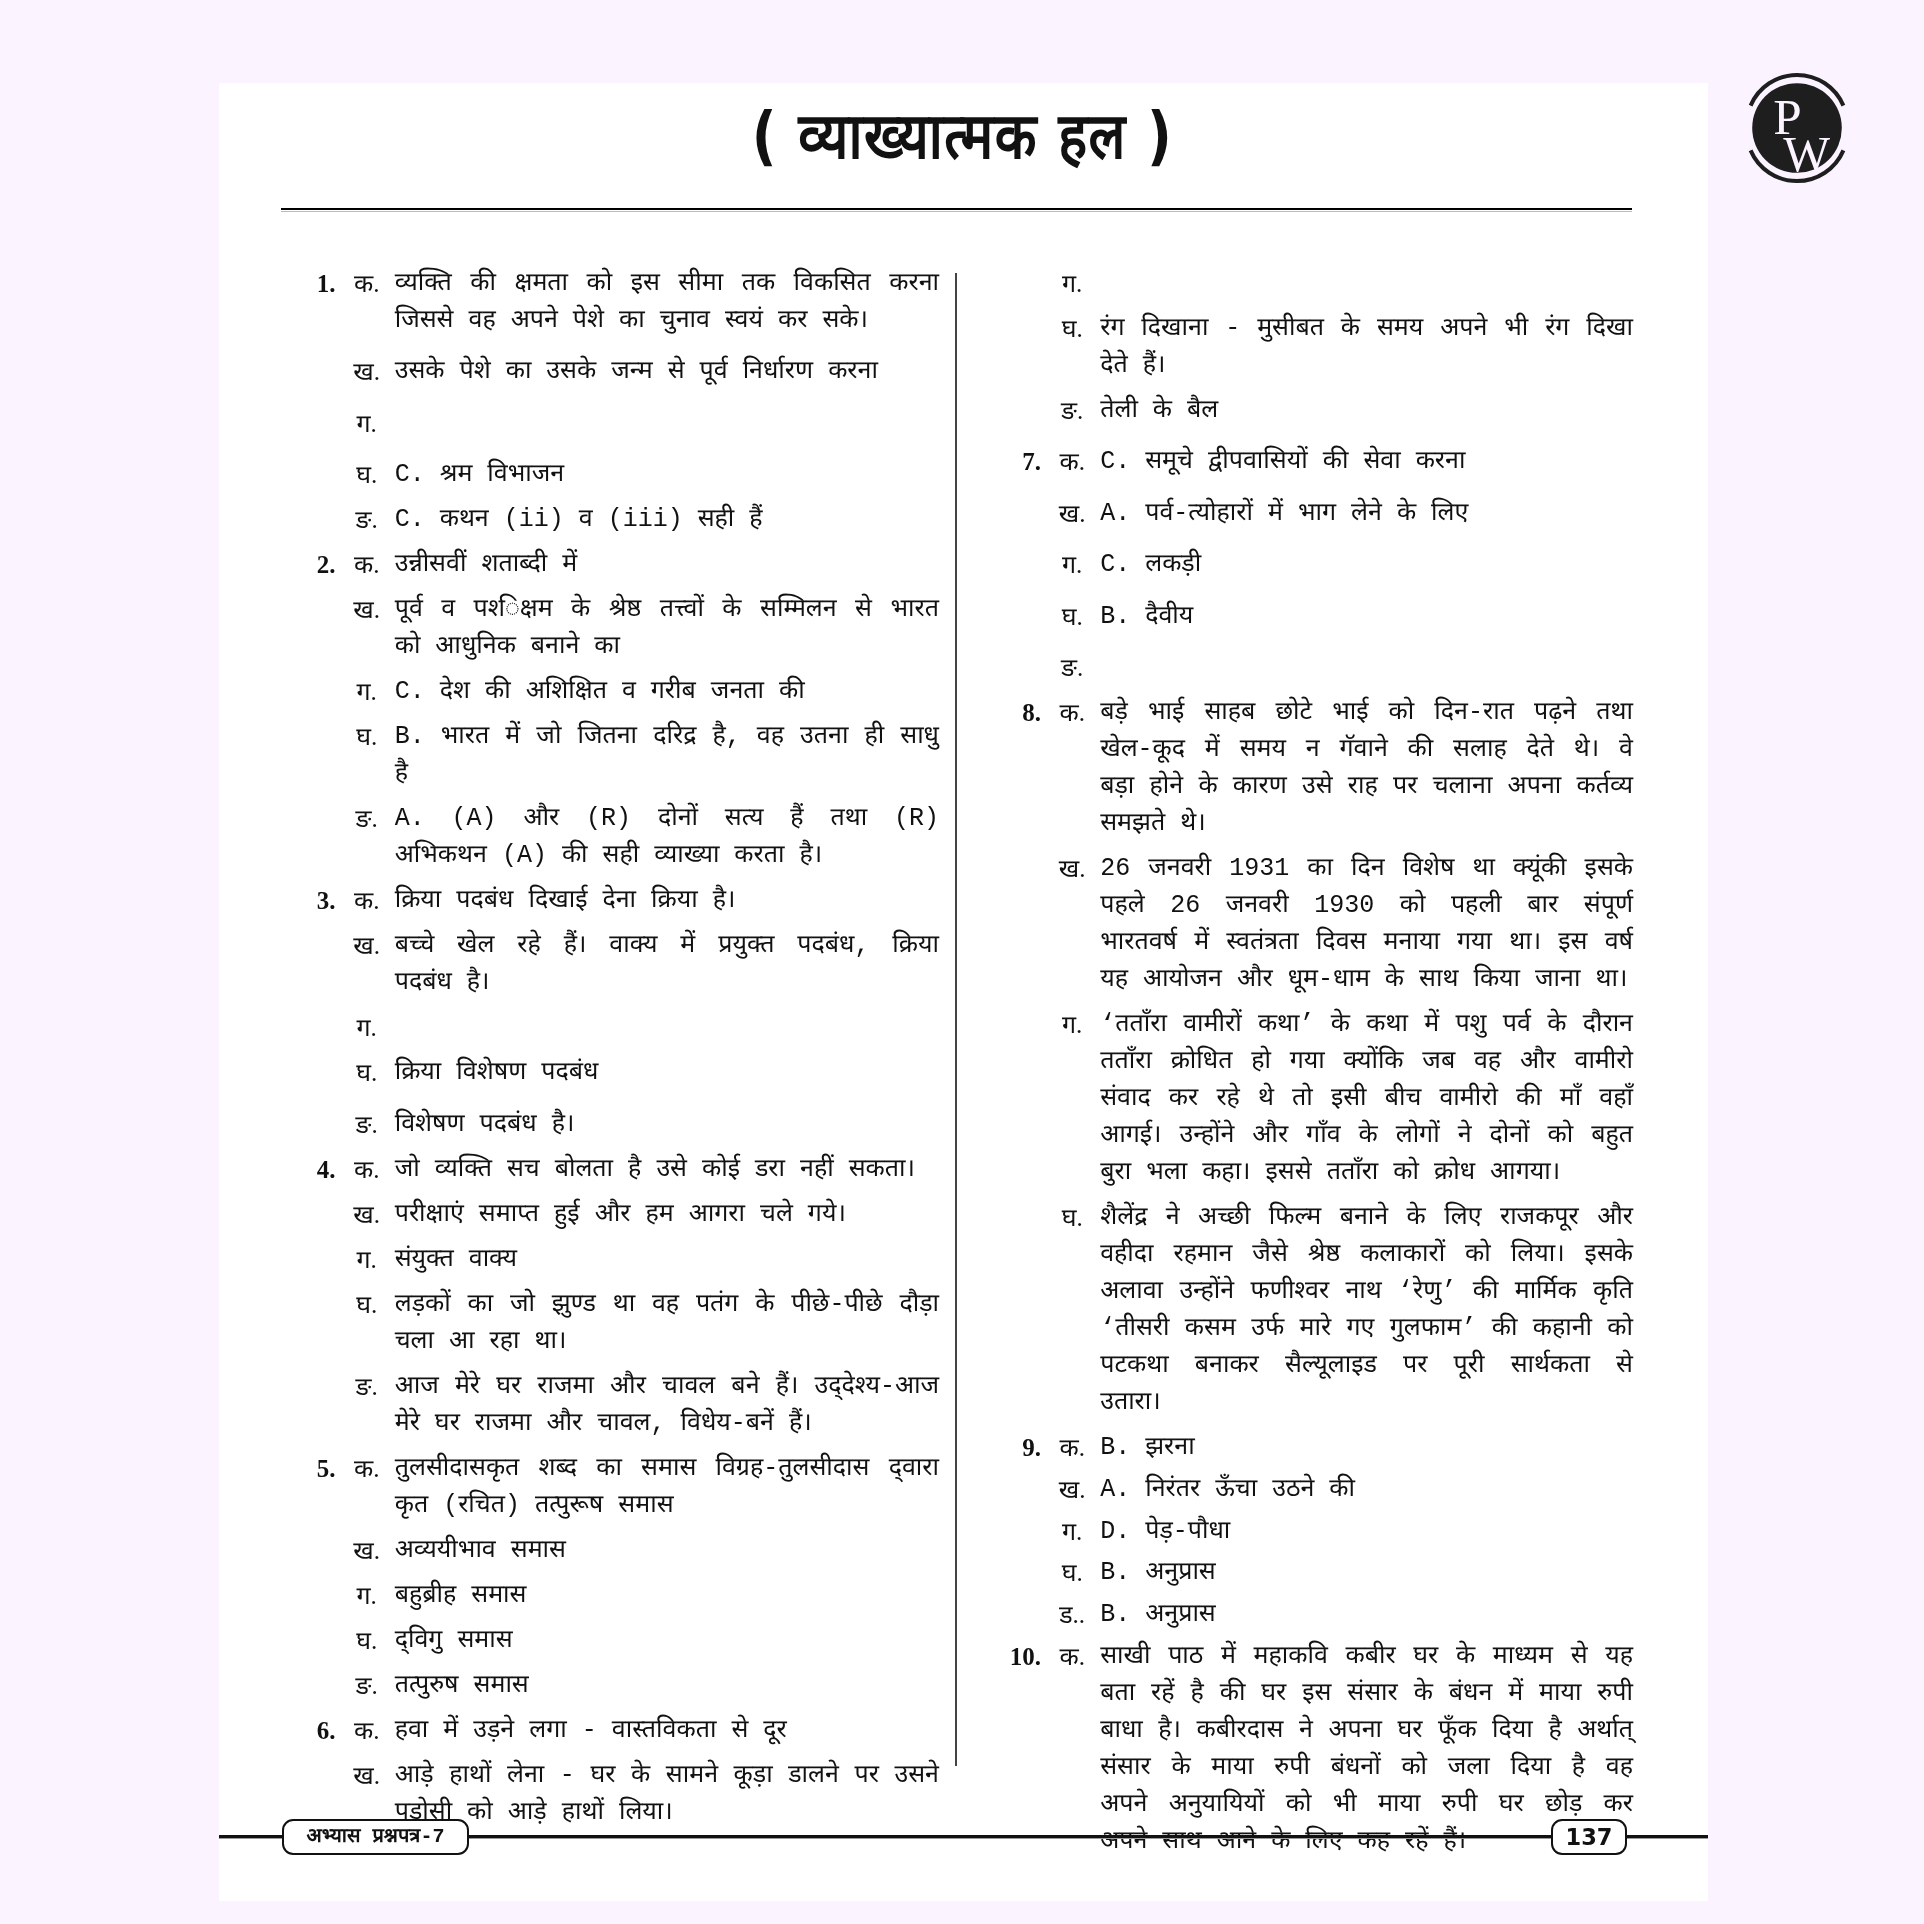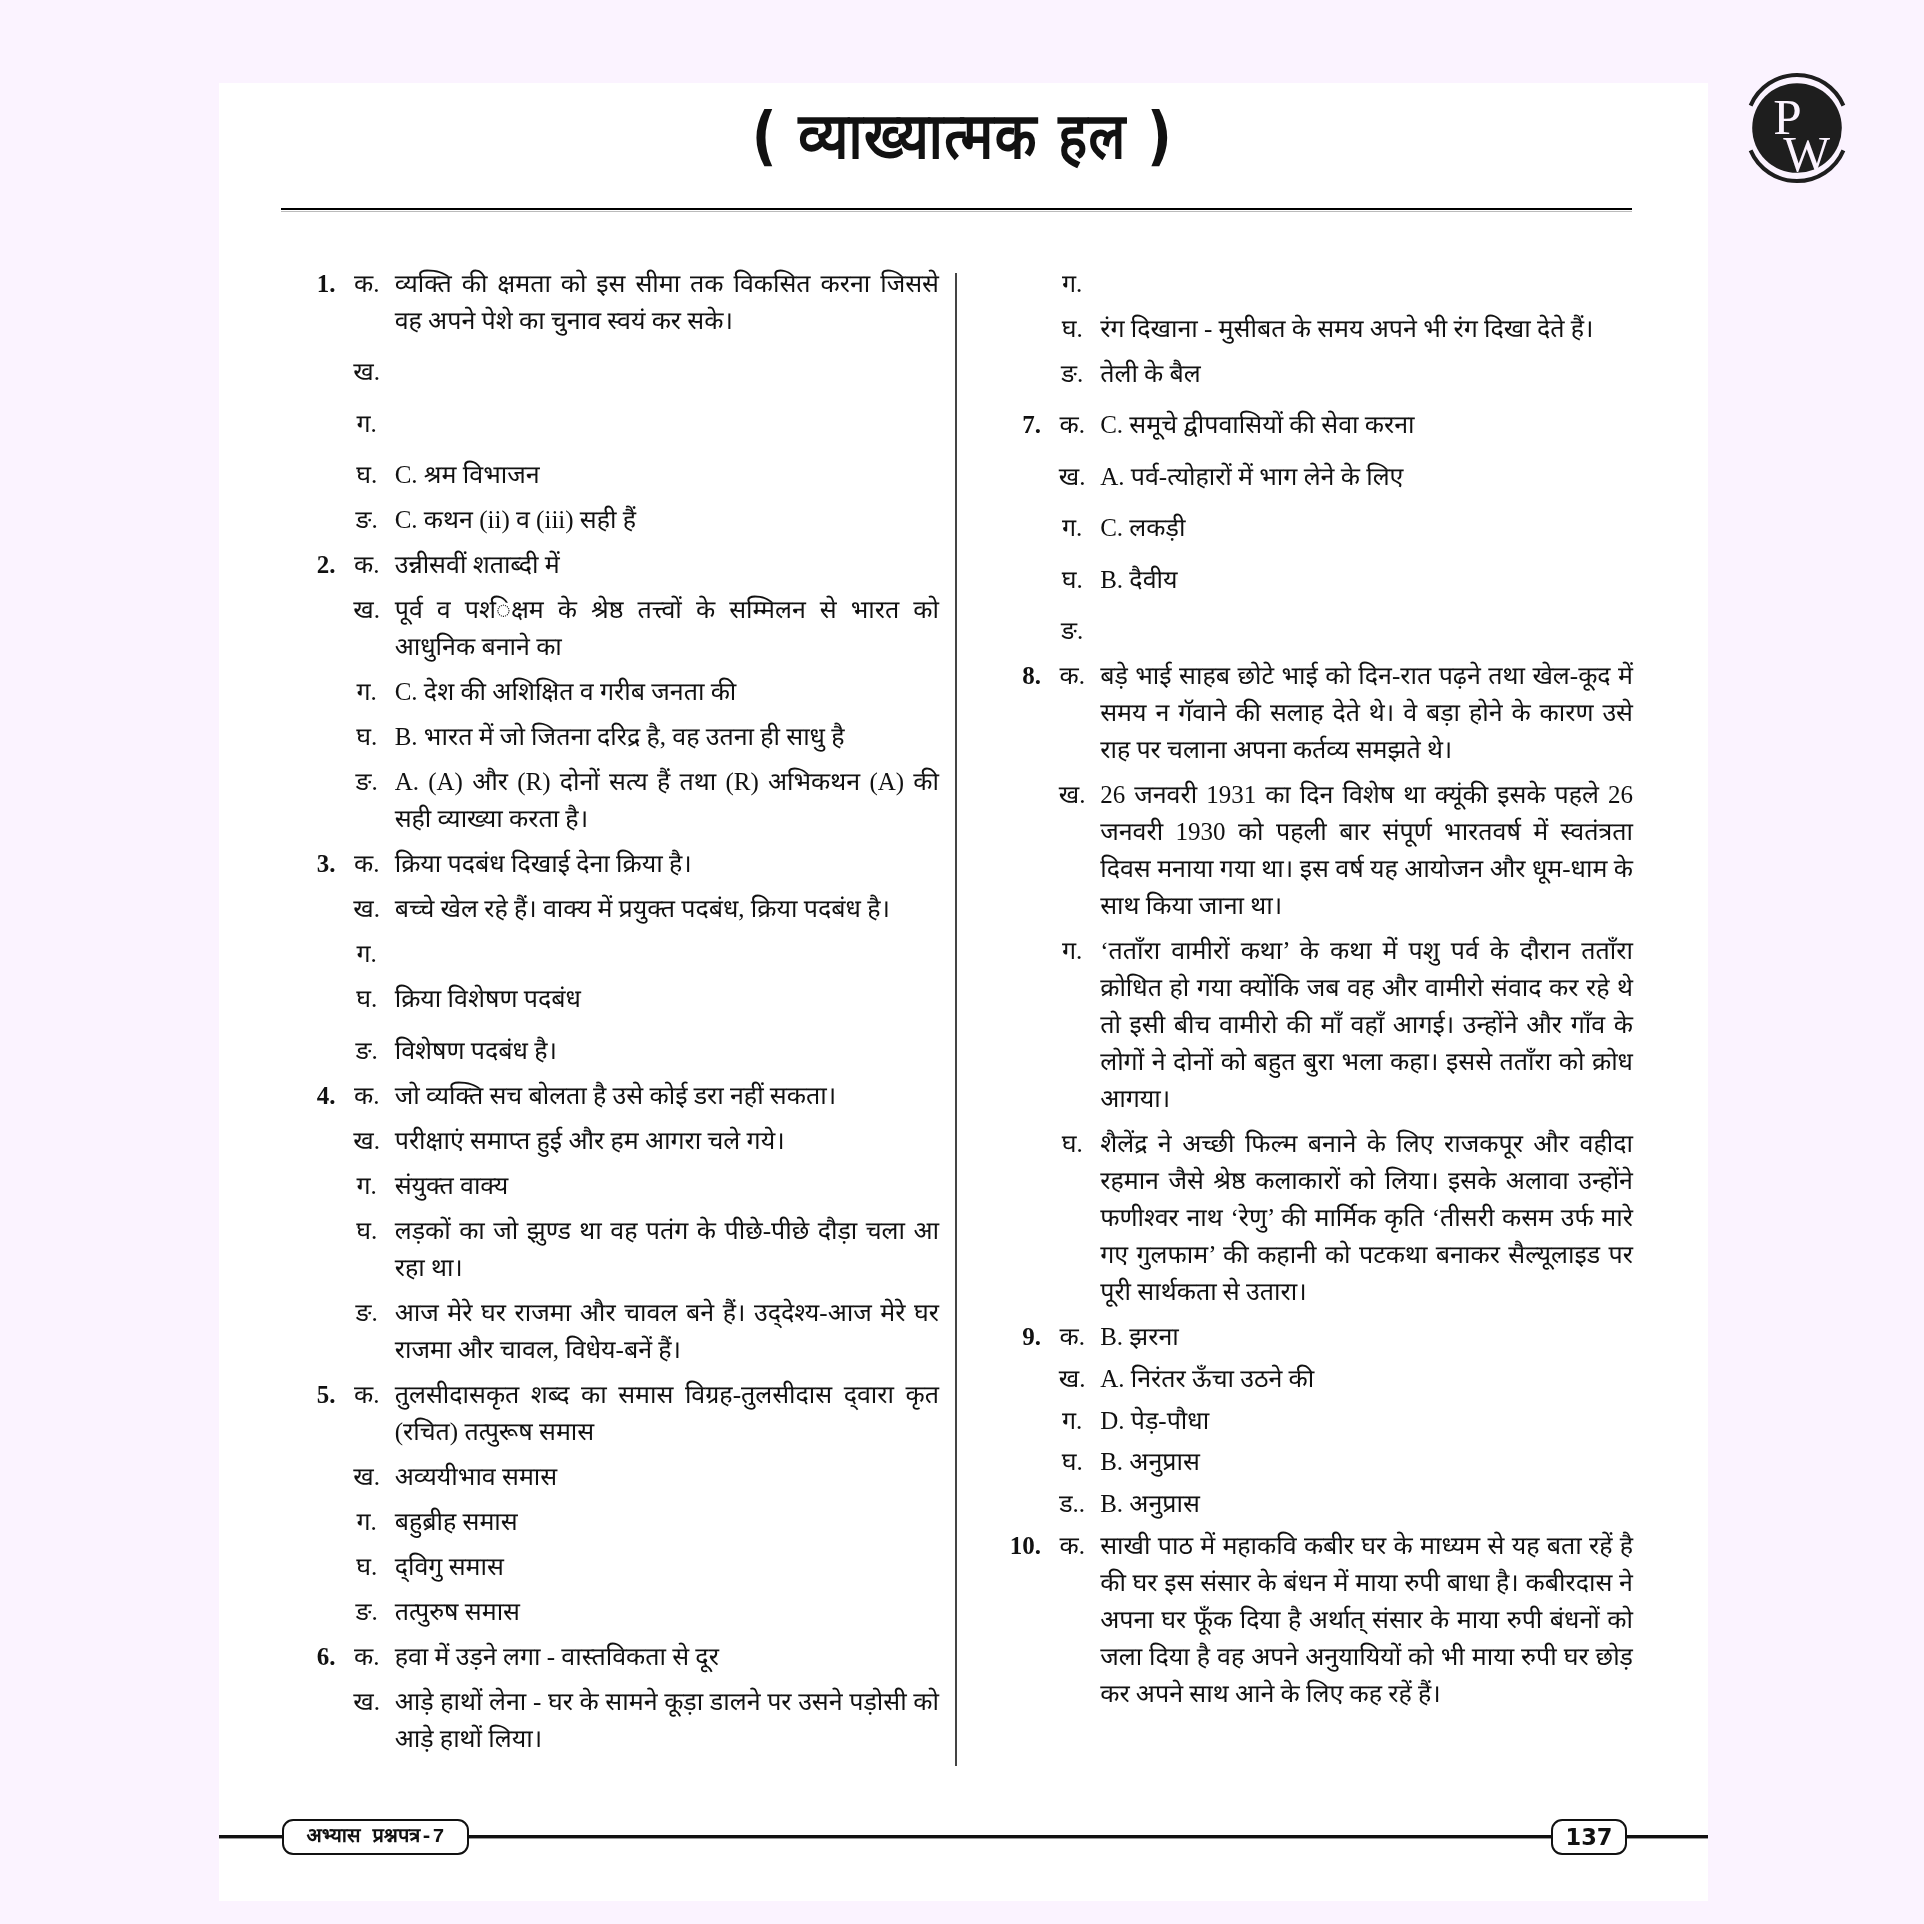--- a/index.html
+++ b/index.html
@@ -69,20 +69,21 @@
   .col.right .qnum { width: 42px; }
   .sub {
     width: 56px;
     text-align: center;
     flex: 0 0 auto;
     margin-left: 3.2px;
   }
   .ans {
     flex: 1 1 auto;
     text-align: justify;
+    font-family: Liberation Mono, monospace;
   }
   .footer-line {
     position: absolute;
     left: 219px; top: 1835px;
     width: 1489px; height: 3.2px;
     background: #111;
     border-bottom: 0.8px solid #999;
   }
   .pill {
     position: absolute;
@@ -121,20 +122,21 @@
 
 <div class="col left" id="leftCol">
     <div class="qa" style="margin-bottom: 14.4px;">
       <span class="qnum">1.</span>
       <span class="sub">क.</span>
       <span class="ans">व्यक्ति की क्षमता को इस सीमा तक विकसित करना जिससे वह अपने पेशे का चुनाव स्वयं कर सके।</span>
     </div>
     <div class="qa" style="margin-bottom: 14.4px;">
       <span class="qnum"></span>
       <span class="sub">ख.</span>
+      <span class="ans">उसके पेशे का उसके जन्म से पूर्व निर्धारण करना</span>
     </div>
     <div class="qa" style="margin-bottom: 14.4px;">
       <span class="qnum"></span>
       <span class="sub">ग.</span>
     </div>
     <div class="qa" style="margin-bottom: 8px;">
       <span class="qnum"></span>
       <span class="sub">घ.</span>
       <span class="ans">C. श्रम विभाजन</span>
     </div>

